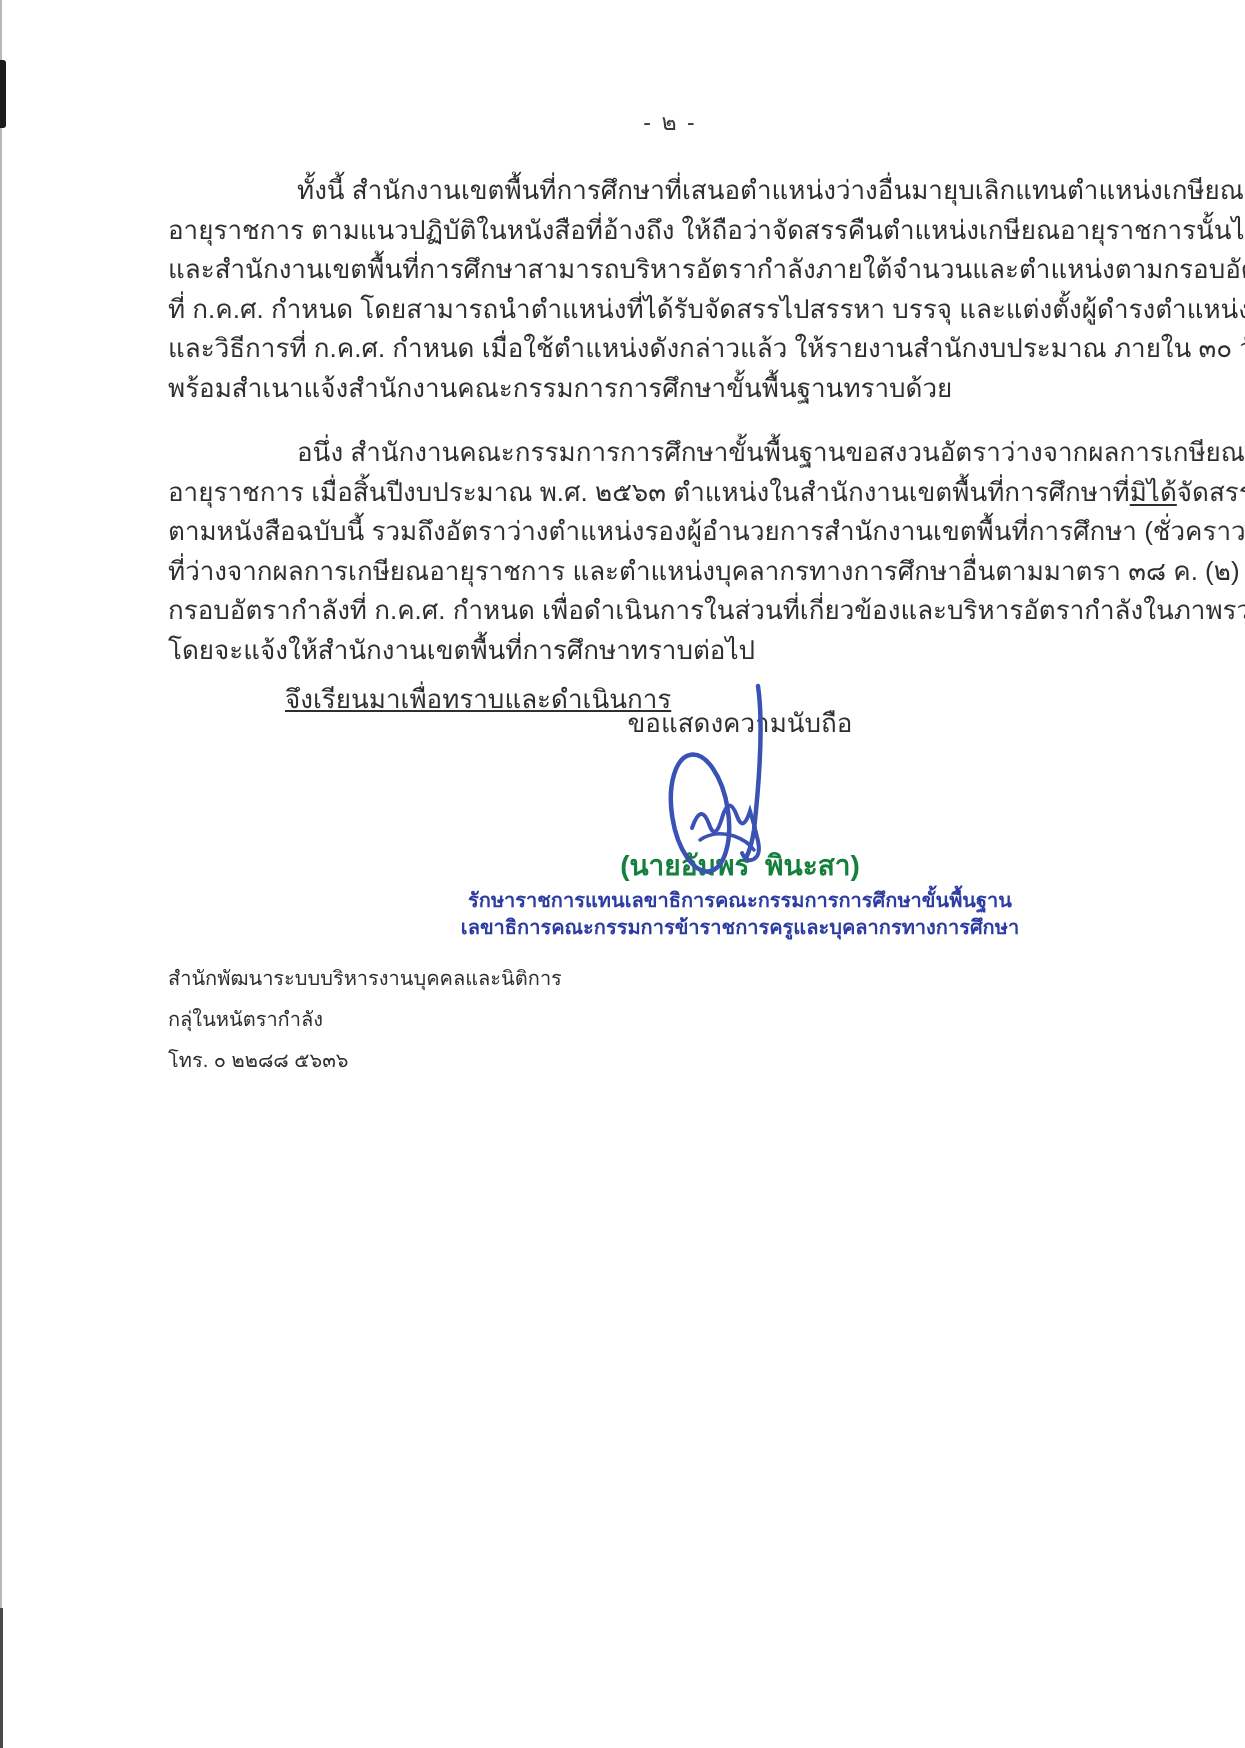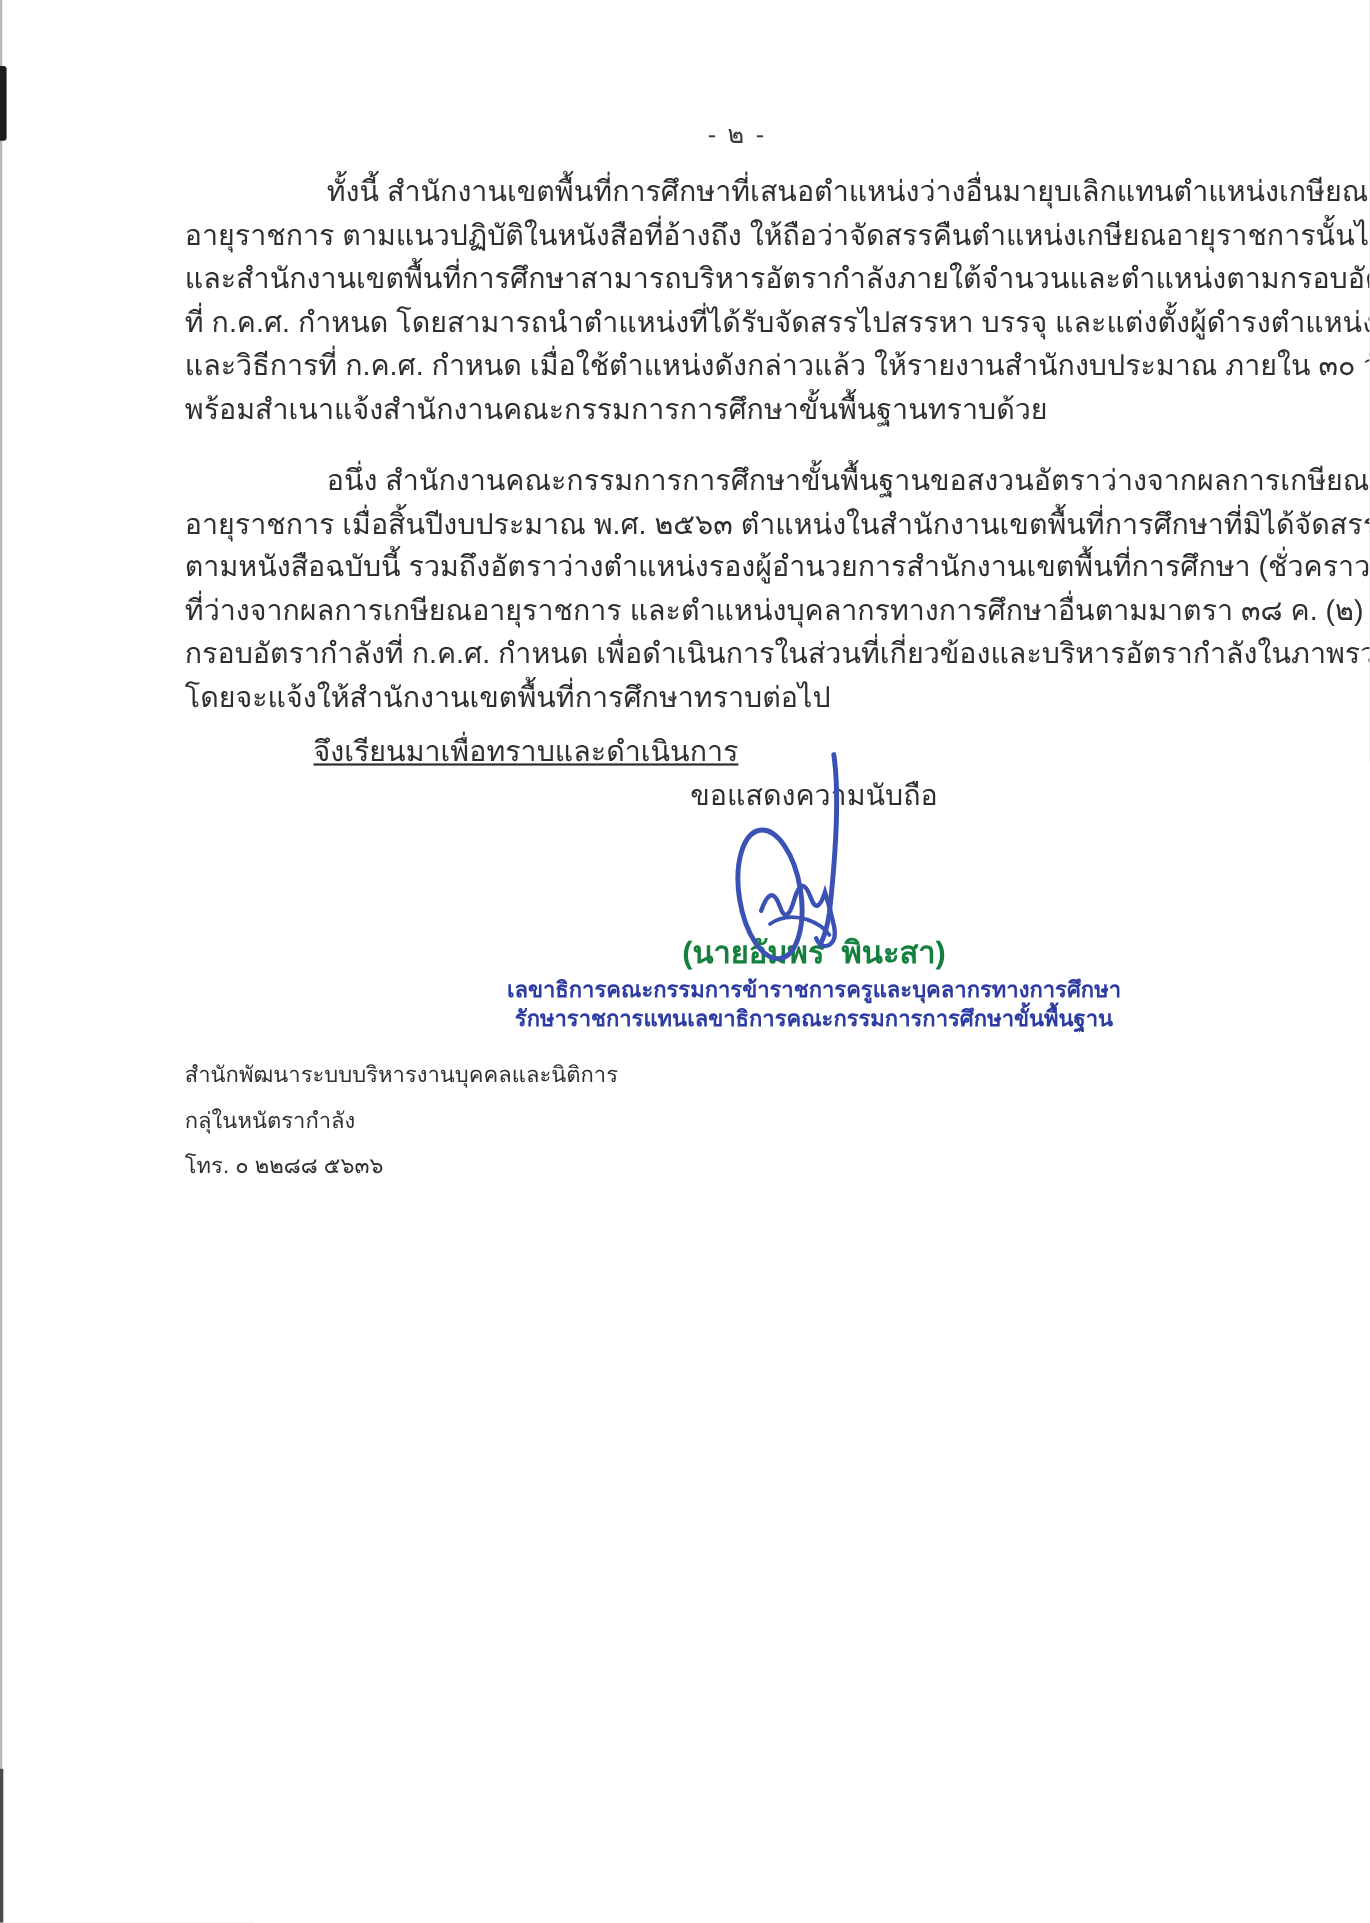--- a/index.html
+++ b/index.html
@@ -23,27 +23,27 @@
   }
   .scan-blob-bottom {
     position: absolute; left: 0; top: 1608px; width: 3px; height: 140px;
     background: #4a4a4a;
   }
   .page-number {
     position: absolute; left: 560px; top: 104px; width: 220px;
     text-align: center; font-size: 23px; letter-spacing: 2px; color: #3a3a3a;
   }
   .body-text {
-    position: absolute; left: 168px; top: 155px; width: 960px;
+    position: absolute; left: 168px; top: 171px; width: 960px;
     font-size: 26px; line-height: 39.5px; white-space: nowrap;
   }
   .line { height: 39.5px; }
   .indent { padding-left: 129px; }
   .para-gap { margin-top: 25px; }
-  .underlined { text-underline-offset: 3px; }
+  .underlined { text-decoration: underline; text-underline-offset: 3px; }
   .closing { margin-top: 10px; padding-left: 117px; text-decoration: underline; }
   .signoff {
     position: absolute; left: 430px; top: 702px; width: 620px;
     text-align: center;
   }
   .salutation { font-size: 26px; color: #2f2f2f; }
   .signature-svg {
     position: absolute; left: 200px; top: -22px; width: 190px; height: 205px;
     pointer-events: none;
   }
@@ -95,22 +95,22 @@
 
       <path d="M 128 6 C 133 40, 130 95, 124 150 C 122 164, 119 172, 116 178" stroke="#3a52b4" stroke-width="4.5" stroke-linecap="round"></path>
 
       <ellipse cx="70" cy="133" rx="28" ry="59" transform="rotate(-9 70 133)" stroke="#3a52b4" stroke-width="4.5"></ellipse>
 
       <path d="M 62 148 q 9 -26 17 -4 q 6 18 13 -6 q 7 -24 15 -2 q 6 17 13 -5 q 5 16 8 30 q 3 14 -4 18 q -8 4 -12 -6" stroke="#3a52b4" stroke-width="4" stroke-linecap="round"></path>
       <path d="M 70 160 q 14 -10 34 -4 q 14 5 20 14" stroke="#3a52b4" stroke-width="3.5" stroke-linecap="round"></path>
     </svg>
 
     <div class="signer-name">(นายอัมพร  พินะสา)</div>
+    <div class="signer-title">รักษาราชการแทนเลขาธิการคณะกรรมการการศึกษาขั้นพื้นฐาน</div>
     <div class="signer-title">เลขาธิการคณะกรรมการข้าราชการครูและบุคลากรทางการศึกษา</div>
-    <div class="signer-title">รักษาราชการแทนเลขาธิการคณะกรรมการการศึกษาขั้นพื้นฐาน</div>
   </div>
 
   <div class="footer">
     <div>สำนักพัฒนาระบบบริหารงานบุคคลและนิติการ</div>
     <div>กลุ่ในหนัตรากำลัง</div>
     <div>โทร. ๐ ๒๒๘๘ ๕๖๓๖</div>
   </div>
 
 </div>
 

